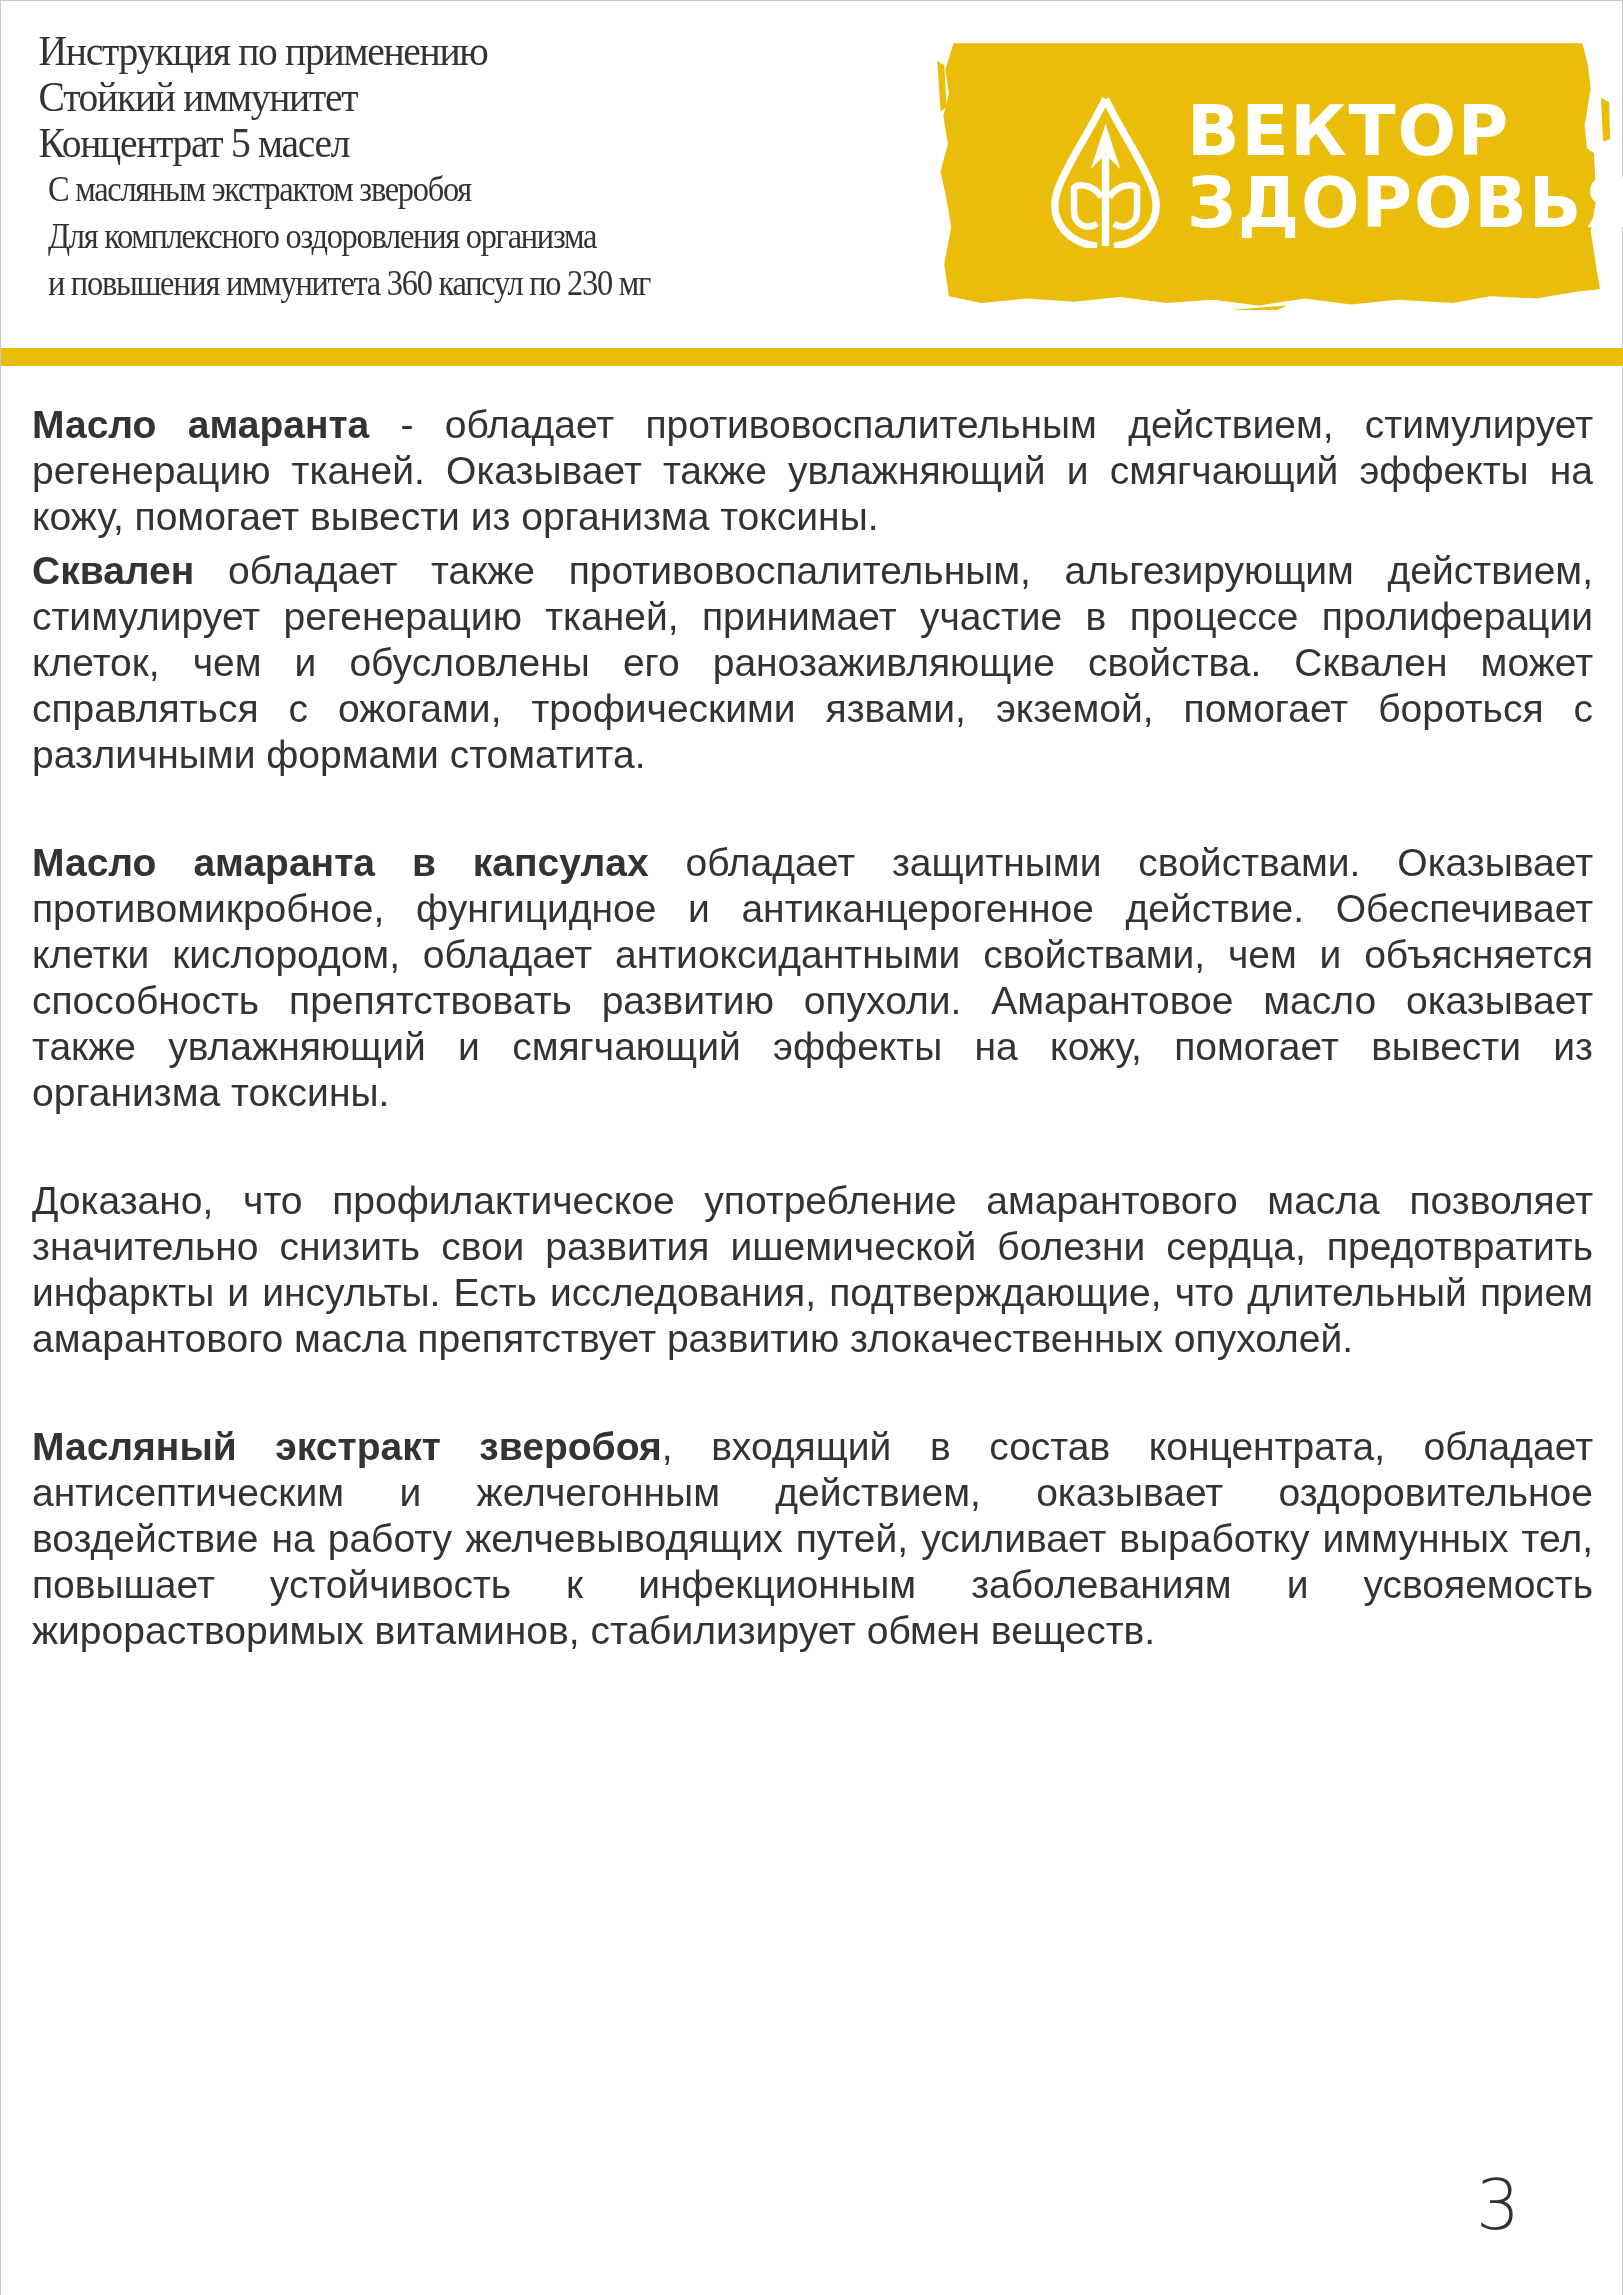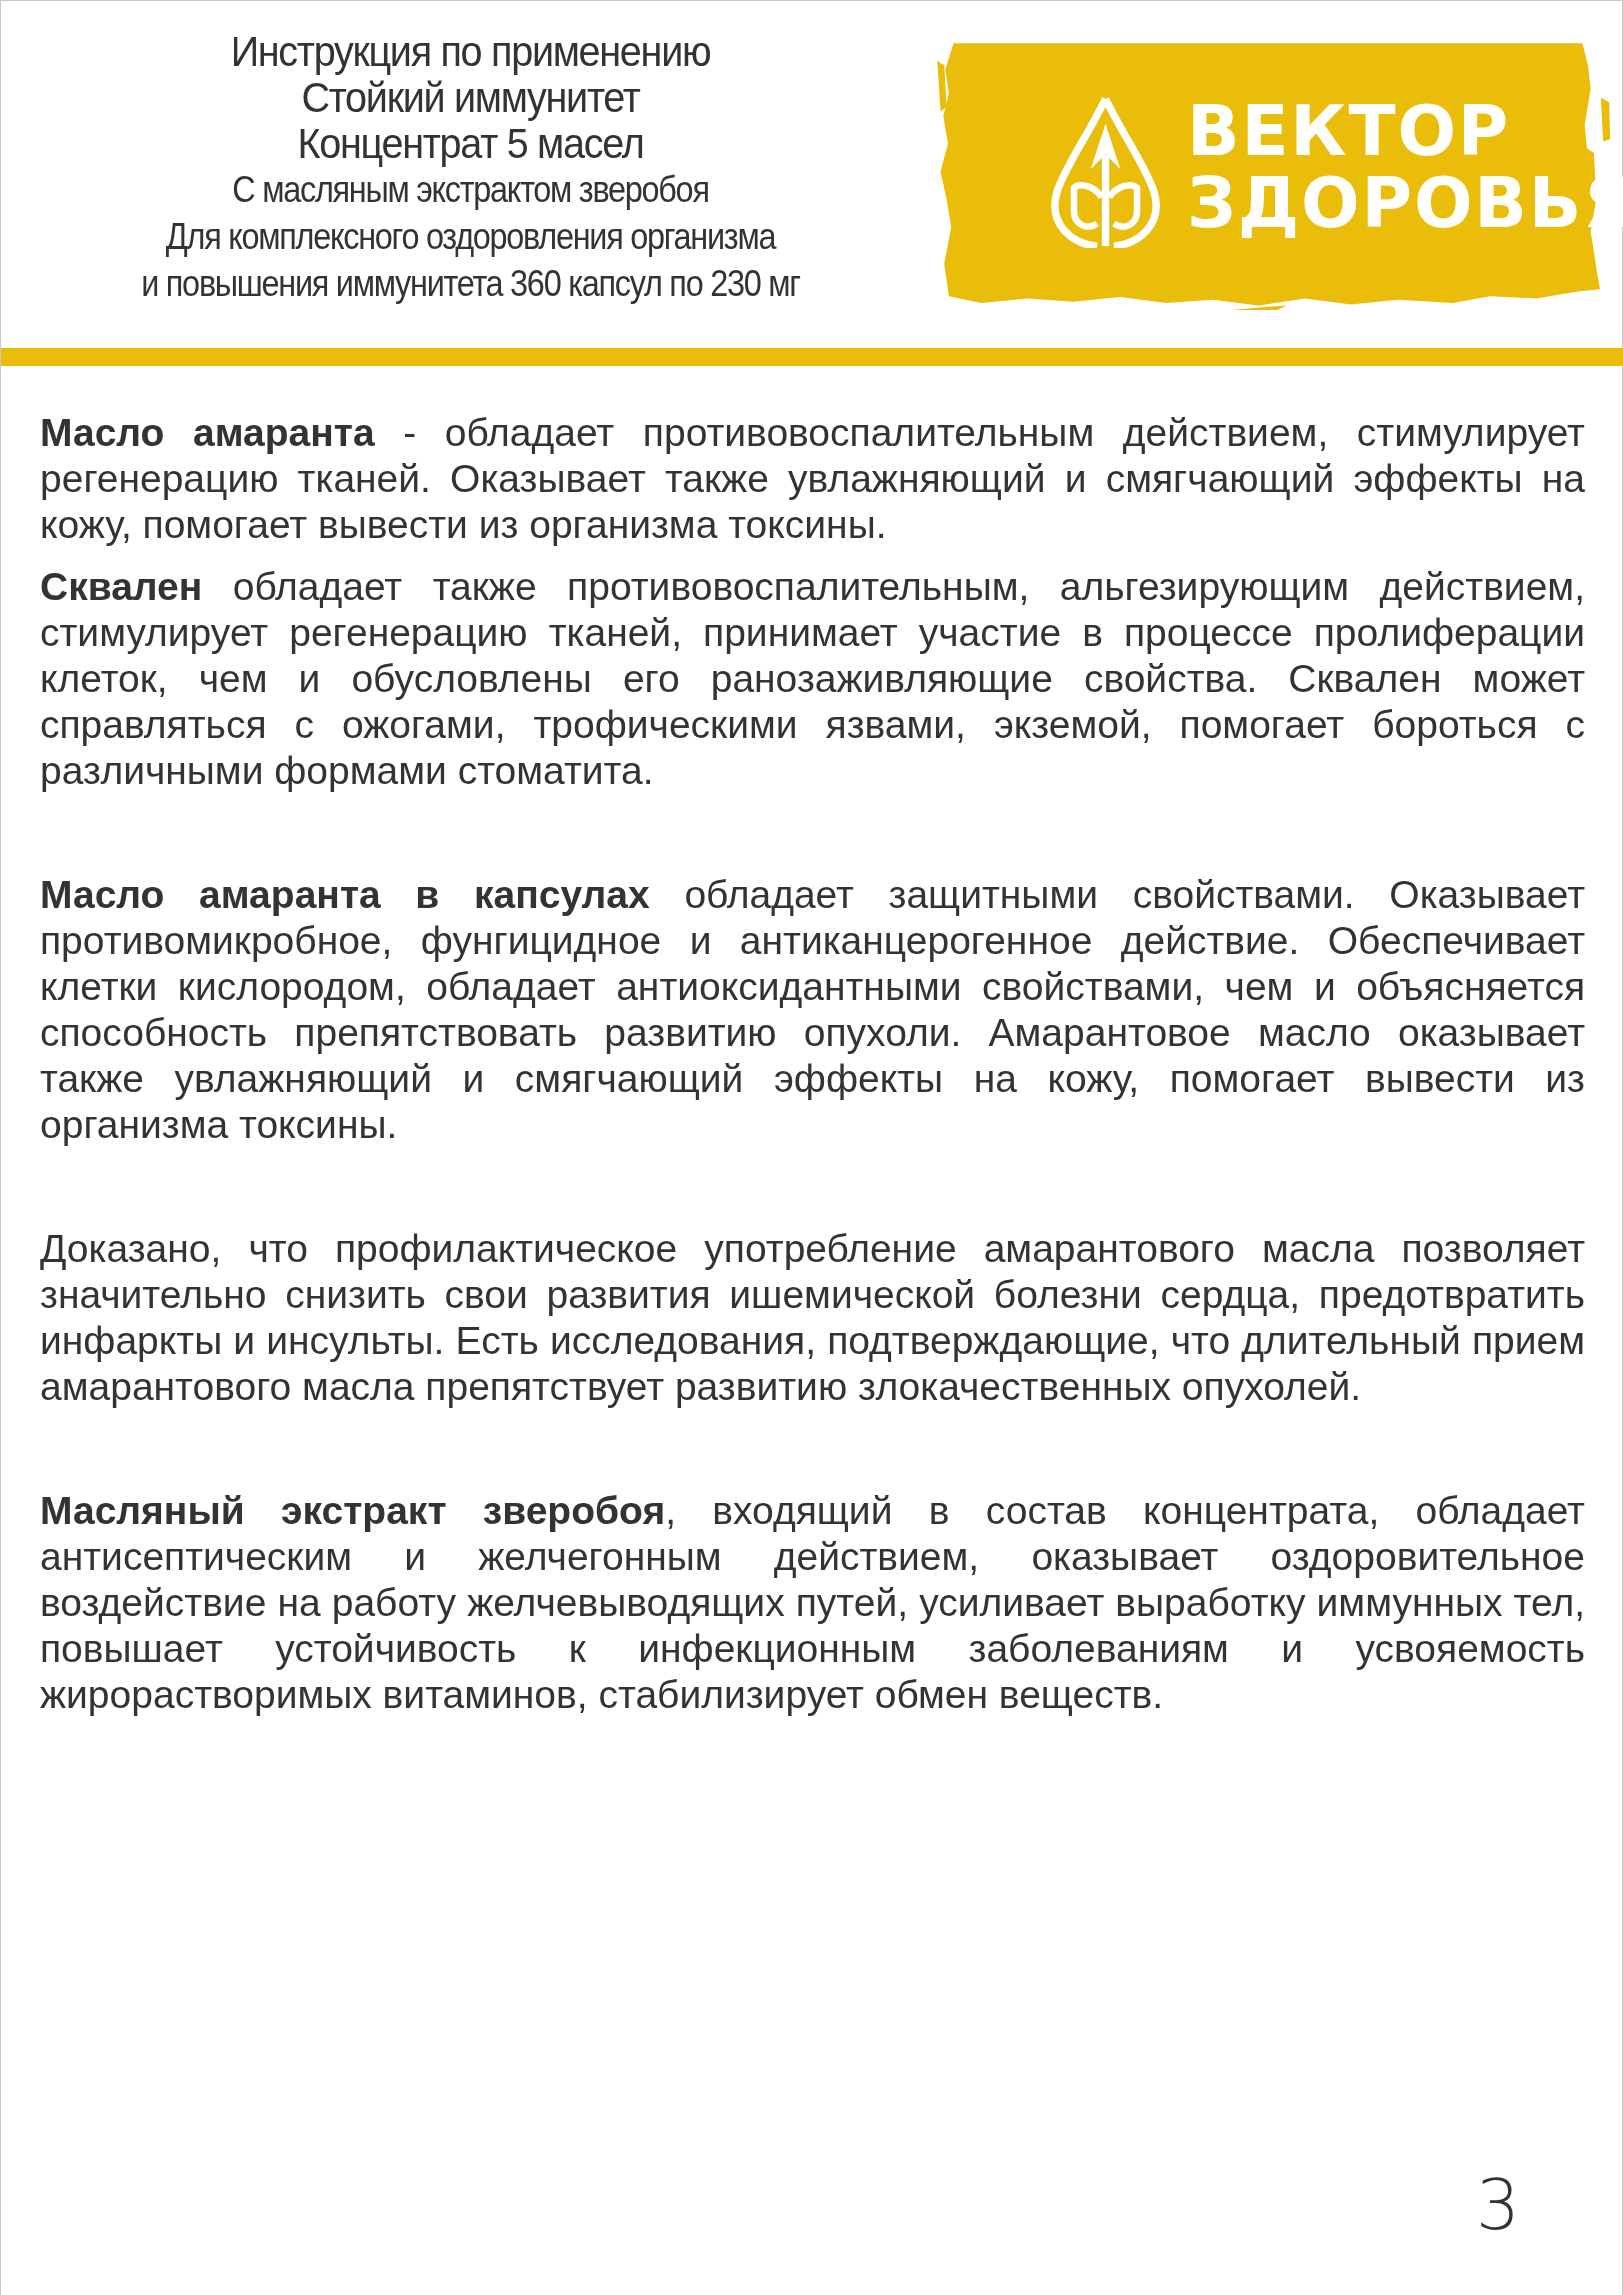--- a/index.html
+++ b/index.html
@@ -3,22 +3,22 @@
 <meta charset="utf-8">
 <style>
   html, body { margin: 0; padding: 0; background: #ffffff; }
   body { width: 1623px; height: 2295px; position: relative; overflow: hidden; }
   .page {
     position: absolute; left: 0; top: 0; width: 1621px; height: 2294px;
     border: 0.9px solid #c8c8c8; background: #fff;
   }
   .header-titles {
     position: absolute; left: 0; top: 27px; width: 939px;
-    text-align: center; color: #333333;
-    font-family: Liberation Sans, sans-serif;
+    color: #333333;
+    font-family: Liberation Serif, serif;
   }
   .header-titles .t-big {
     font-size: 43px; line-height: 46px; letter-spacing: -1.4px;
     transform: scaleX(0.92); transform-origin: center;
   }
   .header-titles .t-small {
     font-size: 36px; line-height: 47px; letter-spacing: -1.4px;
     transform: scaleX(0.90); transform-origin: center;
   }
   .logo-wrap {
@@ -33,21 +33,21 @@
   }
   .accent-bar {
     position: absolute; left: 0; top: 347px; width: 1623px; height: 17.6px;
     background: #e9bd0a;
   }
   .body-text {
     position: absolute; left: 23px; top: 393px; width: 1577px;
     color: #333333; font-family: "Liberation Sans", sans-serif;
     font-size: 39px; line-height: 46px; text-align: justify;
   }
-  .body-text p { margin: 16px; }
+  .body-text p { margin: 8px; }
   .body-text .gap { height: 46px; }
   .body-text b { font-weight: bold; }
   .page-number {
     position: absolute; left: 1475px; top: 2164px;
     font-family: "DejaVu Sans", sans-serif; font-weight: 200;
     font-size: 69px; color: #333333;
   }
 </style>
 </head>
 <body>

